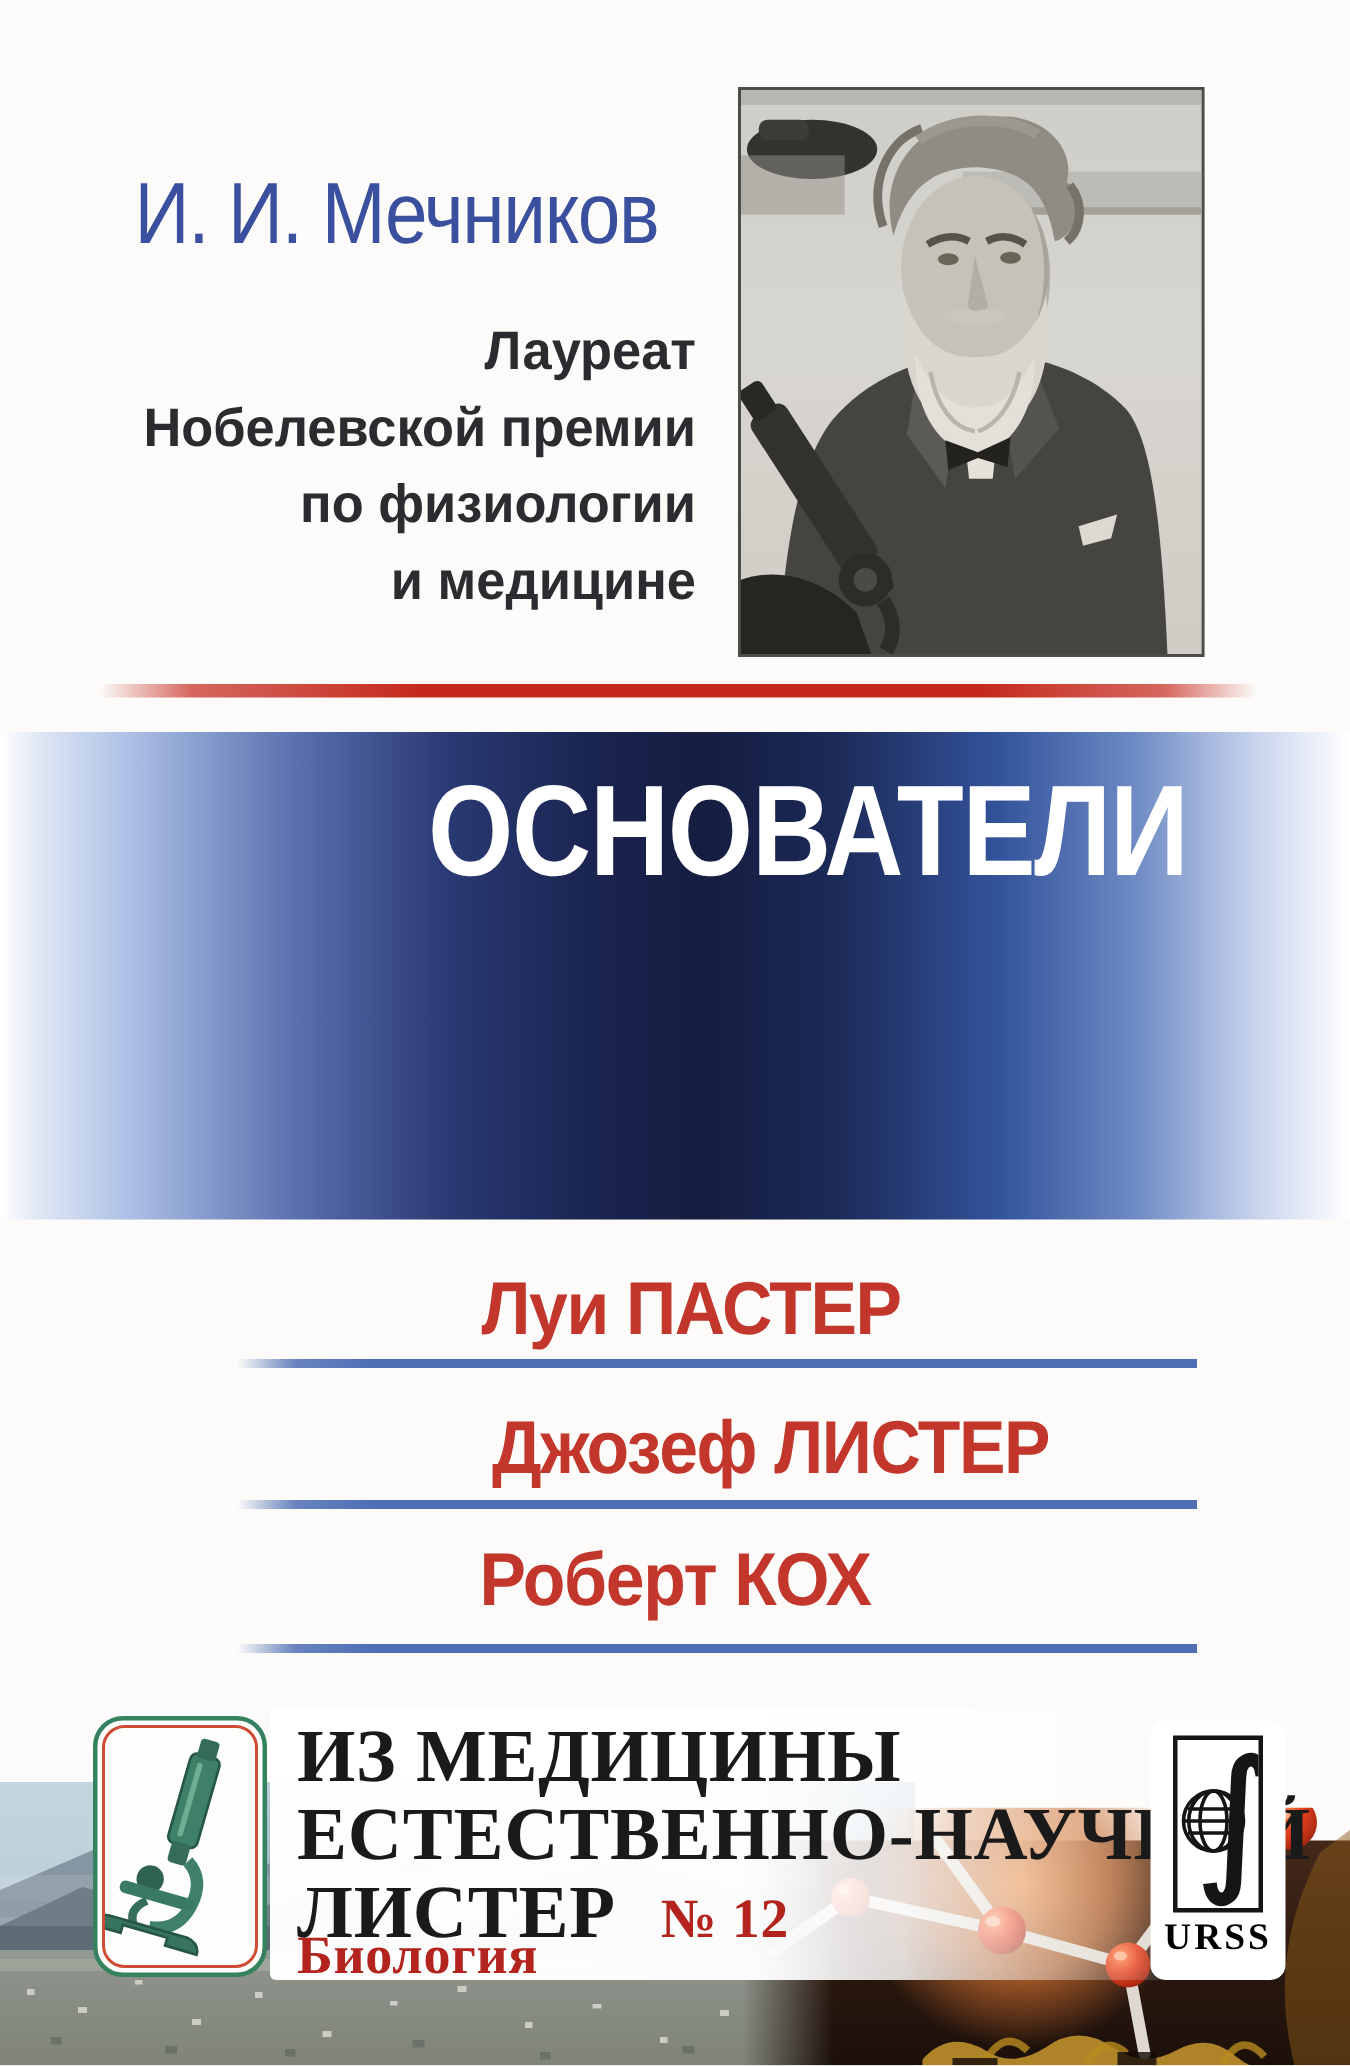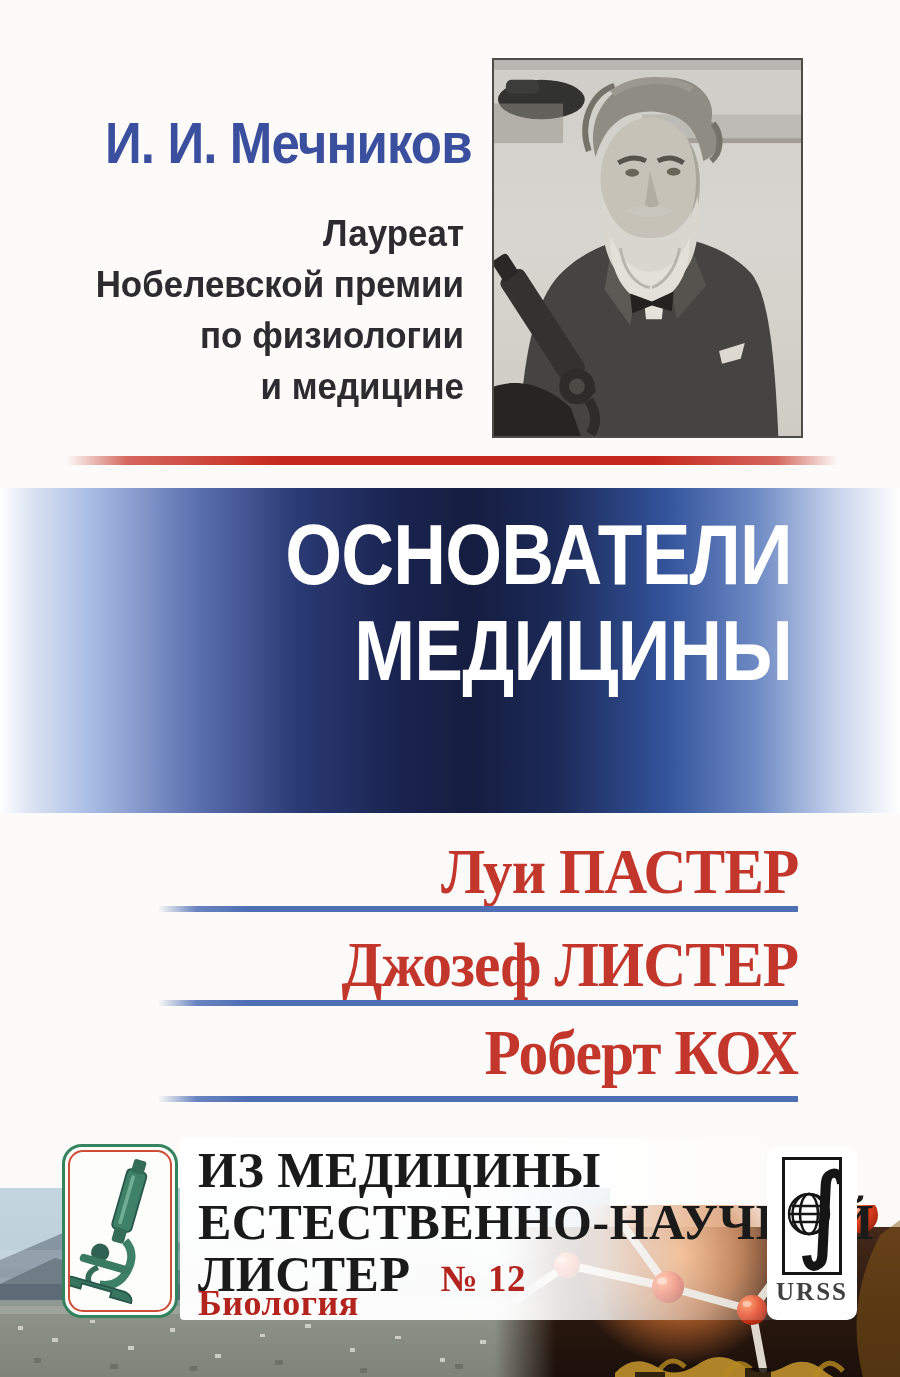--- a/index.html
+++ b/index.html
@@ -4,22 +4,22 @@
 <style>
   html,body{margin:0;padding:0;}
   body{
     width:900px;height:1377px;position:relative;overflow:hidden;
     background:#fcfbf9;font-family:"Liberation Sans",sans-serif;
   }
   .abs{position:absolute;}
 
   
   .author{
-    left:48px;top:112px;width:424px;text-align:right;
-    color:#3a4f9e;font-weight:bold;font-size:58px;line-height:62px;
+    left:28px;top:112px;width:424px;text-align:center;
+    color:#3a4f9e;font-weight:normal;font-size:58px;line-height:62px;
     white-space:nowrap;
   }
   .author .cond{display:inline-block;transform:scaleX(.88);transform-origin:100% 50%;letter-spacing:-1px;}
   .subtitle{
     left:40px;top:208px;width:424px;text-align:right;
     color:#2c2c30;font-weight:bold;font-size:36px;line-height:51px;
     transform:scaleX(.97);transform-origin:100% 50%;
   }
   .photo{
     left:492px;top:58px;width:311px;height:380px;
@@ -46,22 +46,22 @@
   .banner-title{
     position:absolute;left:100px;top:18px;width:692px;text-align:right;
     color:#ffffff;font-weight:bold;font-size:86px;line-height:96px;
     white-space:nowrap;
   }
   .banner-title .line{display:block;}
   .banner-title .cond{display:inline-block;transform:scaleX(.85);transform-origin:100% 50%;letter-spacing:-1px;}
 
   
   .sci{
-    left:300px;width:498px;text-align:right;color:#c3362b;
-    font-weight:bold;font-size:64px;line-height:58px;white-space:nowrap;font-family:Liberation Serif, serif;
+    left:300px;width:498px;text-align:left;color:#c3362b;
+    font-weight:bold;font-size:50px;line-height:58px;white-space:nowrap;
   }
   .sci .cond{display:inline-block;transform:scaleX(.93);transform-origin:100% 50%;letter-spacing:-1px;}
   .sci1{top:843px;} .sci2{top:936px;} .sci3{top:1024px;}
   .rule{
     left:158px;width:640px;height:6px;
     background:linear-gradient(90deg,
       rgba(79,111,181,0) 0%,rgba(79,111,181,.85) 6%,#4f6fb5 14%,#4f6fb5 100%);
   }
   .rule1{top:906px;} .rule2{top:1000px;} .rule3{top:1096px;}
 
@@ -100,21 +100,21 @@
     left:767px;top:1147px;width:90px;height:173px;border-radius:10px;
     background:#ffffff;text-align:center;
   }
   .urss-frame{
     margin:10px auto 0;width:60px;height:118px;border:3px solid #151515;
     box-sizing:border-box;
   }
   .urss-frame svg{display:block;width:100%;height:100%;}
   .urss-text{
     margin-top:4px;font-family:"Liberation Serif",serif;font-weight:bold;
-    font-size:25px;letter-spacing:2px;color:#404040;line-height:26px;
+    font-size:25px;letter-spacing:2px;color:#000000;line-height:26px;
   }
 </style>
 </head>
 <body>
 
 <div class="abs author">
   <span class="cond">И. И. Мечников</span>
 </div>
 
 <div class="abs subtitle">
@@ -179,21 +179,20 @@
     <path d="M96,344 C104,356 104,368 98,378" stroke="#2e2c29" stroke-width="10" fill="none"></path>
     <path d="M0,380 L0,330 C28,320 58,332 78,352 L88,380 Z" fill="#262522"></path>
   </svg>
 </div>
 
 <div class="abs redline"></div>
 
 <div class="abs banner">
   <div class="banner-title">
     <span class="line"><span class="cond">ОСНОВАТЕЛИ</span></span>
-    <span class="line"><span class="cond">МЕДИЦИНЫ</span></span>
   </div>
 </div>
 
 <div class="abs sci sci1">
   <span class="cond">Луи ПАСТЕР</span>
 </div>
 <div class="abs rule rule1"></div>
 <div class="abs sci sci2">
   <span class="cond">Джозеф ЛИСТЕР</span>
 </div>

